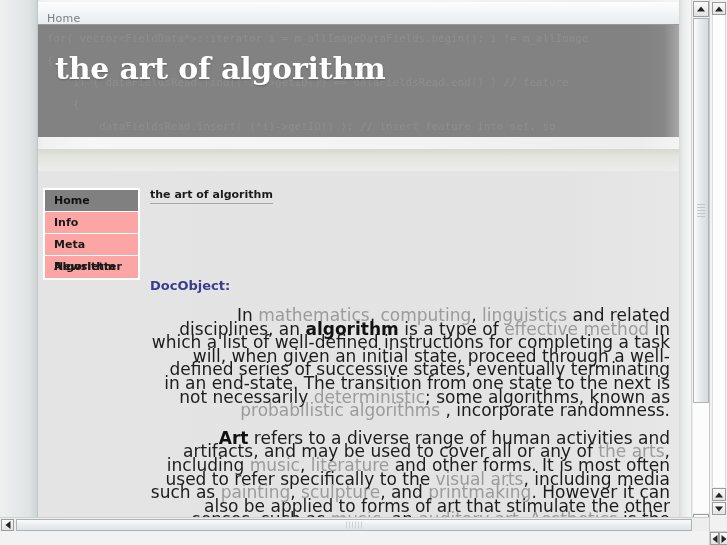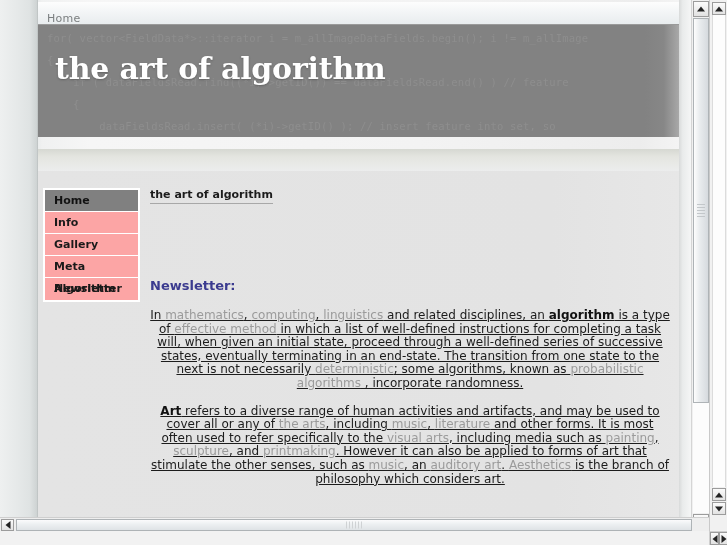--- a/index.html
+++ b/index.html
@@ -169,26 +169,25 @@
     padding-bottom: 2px;
   }
   .section-title {
     margin-top: 50px;
     margin-bottom: 16px;
     font-size: 13px;
     font-weight: bold;
     color: #3b3b8f;
   }
   .para {
-    font-size: 12px;
+    font-size: 17px;
     line-height: 13.6px;
     color: #1c1c1c;
     margin: 0 0 14px 0;
-    text-align: center;
-    text-decoration: underline;
+    text-align: right;
   }
   .para b { font-weight: bold; color: #111; }
   .lnk {
     color: #9b9b9b;
     text-decoration: none;
   }
   .art-gap { height: 24px; }
 
   
   .page-right-edge {
@@ -356,30 +355,29 @@
         <div class="banner-fade"></div>
       </div>
 
       <div class="underband"></div>
 
       <div class="content">
 
         <div class="menu">
             <div class="menu-item active">Home</div>
             <div class="menu-item">Info</div>
-            <div class="menu-item">Gallery</div>
             <div class="menu-item">Meta Algorithm</div>
             <div class="menu-item">Newsletter</div>
           </div>
 
         <div class="article">
           <div class="page-heading">the art of algorithm</div>
           <div class="art-gap"></div>
           <div id="sections">
-              <div class="section-title">Newsletter:</div>
+              <div class="section-title">DocObject:</div>
               <p class="para"><span>In </span><a class="lnk" href="#">mathematics</a><span>, </span><a class="lnk" href="#">computing</a><span>, </span><a class="lnk" href="#">linguistics</a><span> and related disciplines, an </span><b>algorithm</b><span> is a type of </span><a class="lnk" href="#">effective method</a><span> in which a list of well-defined instructions for completing a task will, when given an initial state, proceed through a well-defined series of successive states, eventually terminating in an end-state. The transition from one state to the next is not necessarily </span><a class="lnk" href="#">deterministic</a><span>; some algorithms, known as </span><a class="lnk" href="#">probabilistic algorithms</a><span> , incorporate randomness.</span></p>
               <p class="para"><b>Art</b><span> refers to a diverse range of human activities and artifacts, and may be used to cover all or any of </span><a class="lnk" href="#">the arts</a><span>, including </span><a class="lnk" href="#">music</a><span>, </span><a class="lnk" href="#">literature</a><span> and other forms. It is most often used to refer specifically to the </span><a class="lnk" href="#">visual arts</a><span>, including media such as </span><a class="lnk" href="#">painting</a><span>, </span><a class="lnk" href="#">sculpture</a><span>, and </span><a class="lnk" href="#">printmaking</a><span>. However it can also be applied to forms of art that stimulate the other senses, such as </span><a class="lnk" href="#">music</a><span>, an </span><a class="lnk" href="#">auditory art</a><span>. </span><a class="lnk" href="#">Aesthetics</a><span> is the branch of philosophy which considers art.</span></p>
             </div>
         </div>
 
       </div>
 
       <div class="page-right-edge"></div>
 
     </div>

